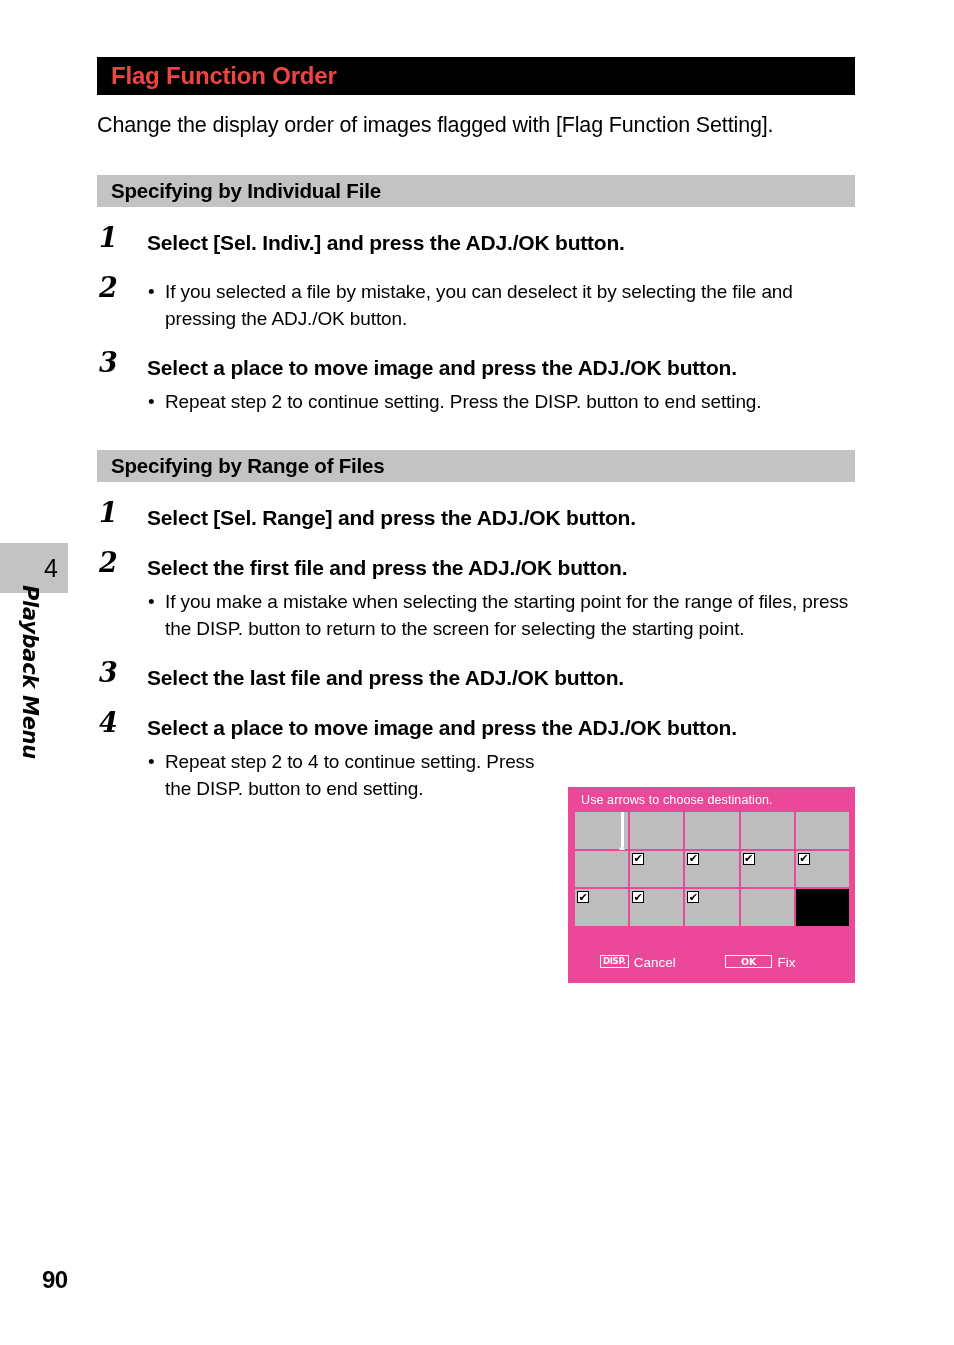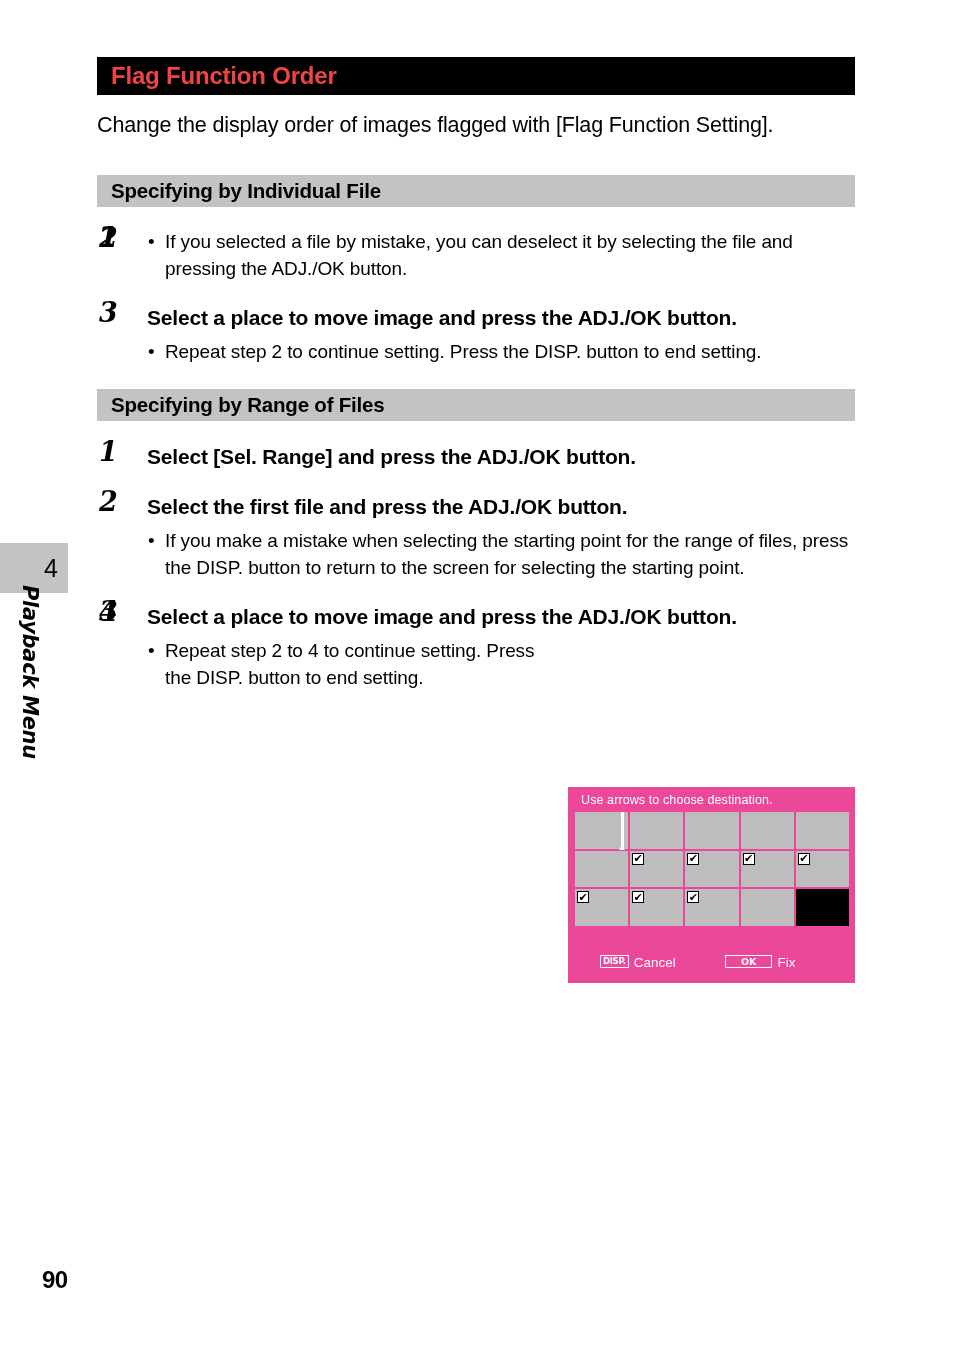--- a/index.html
+++ b/index.html
@@ -99,21 +99,21 @@
     color: #000000;
     height: 32px;
     padding: 0 12px 0 14px;
     display: flex;
     align-items: center;
     font-size: 20.5px;
     font-weight: bold;
     letter-spacing: -0.2px;
   }
   .section-bar.first { margin-top: 34px; }
-  .section-bar.second { margin-top: 24px; }
+  .section-bar.second { margin-top: 35px; }
 
   .steps { margin-top: 0; }
 
   .step {
     position: relative;
     padding-left: 50px;
     margin-top: 21px;
   }
   .step .step-num {
     position: absolute;
@@ -278,20 +278,21 @@
   <div class="title-bar">Flag Function Order</div>
 
   <div class="intro">Change the display order of images flagged with [Flag Function Setting].</div>
 
   <div class="section-bar first">Specifying by Individual File</div>
 
   <div class="steps">
 
     <div class="step">
       <span class="step-num">1</span>
+      <span class="step-text">Select [Sel. Indiv.] and press the ADJ./OK button.</span>
     </div>
 
     <div class="step">
       <span class="step-num">2</span>
     </div>
     <div class="bullet">
       <span class="dot">•</span>
       <span class="btext">If you selected a file by mistake, you can deselect it by selecting the file and pressing the ADJ./OK button.</span>
     </div>
 
@@ -319,20 +320,21 @@
       <span class="step-num">2</span>
       <span class="step-text">Select the first file and press the ADJ./OK button.</span>
     </div>
     <div class="bullet">
       <span class="dot">•</span>
       <span class="btext">If you make a mistake when selecting the starting point for the range of files, press the DISP. button to return to the screen for selecting the starting point.</span>
     </div>
 
     <div class="step narrow">
       <span class="step-num">3</span>
+      <span class="step-text">Select the last file and press the ADJ./OK button.</span>
     </div>
 
     <div class="step narrow">
       <span class="step-num">4</span>
       <span class="step-text">Select a place to move image and press the ADJ./OK button.</span>
     </div>
     <div class="bullet narrow">
       <span class="dot">•</span>
       <span class="btext">Repeat step 2 to 4 to continue setting. Press the DISP. button to end setting.</span>
     </div>

